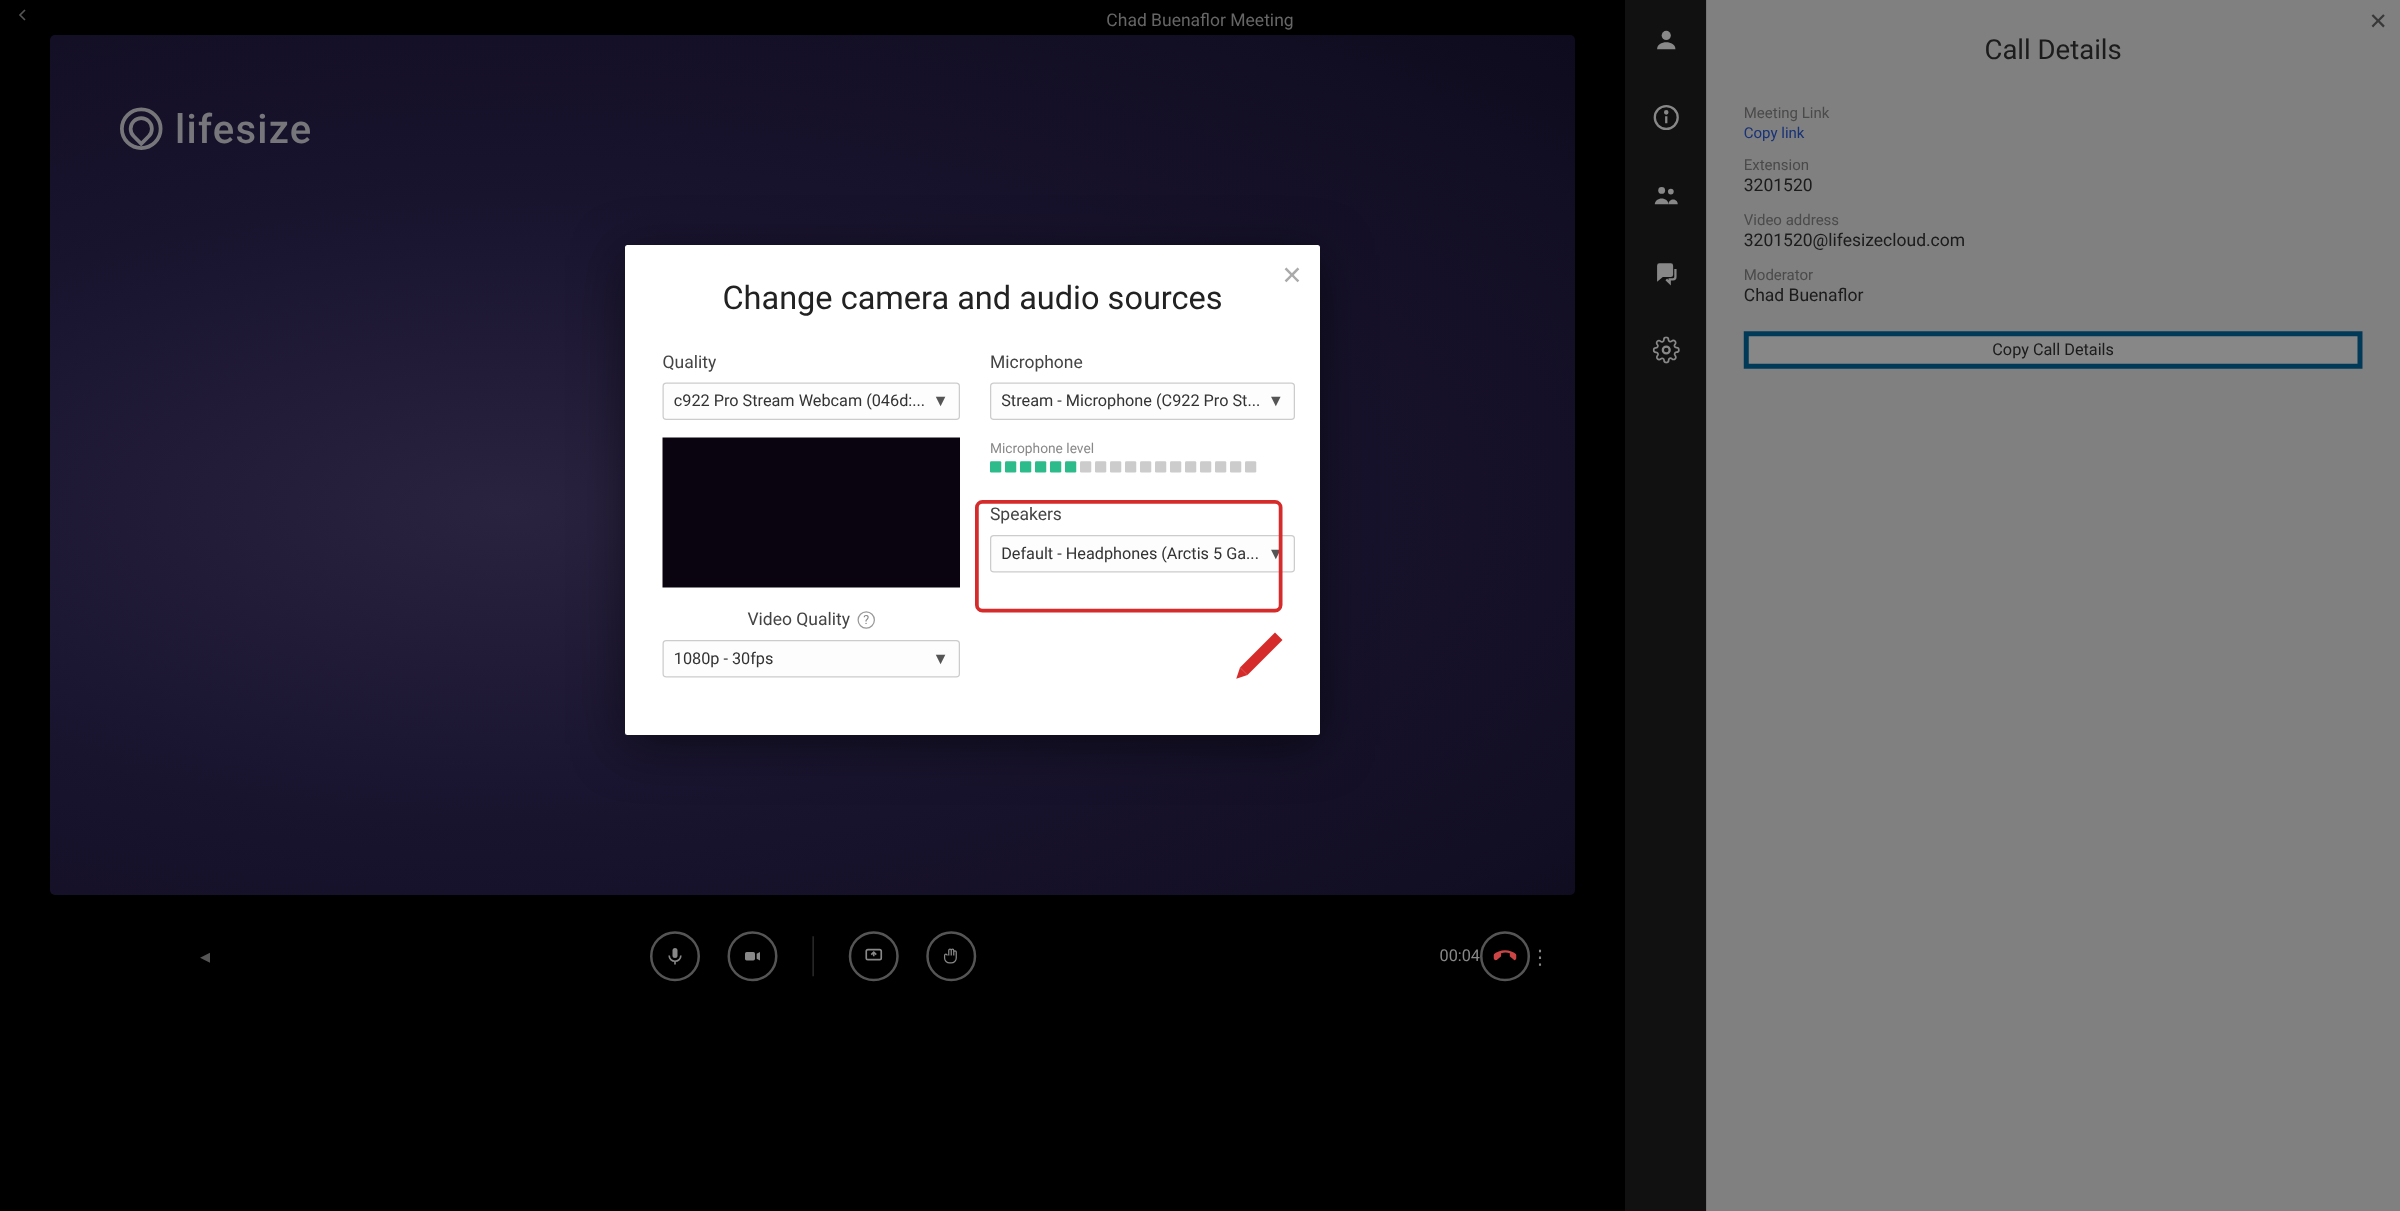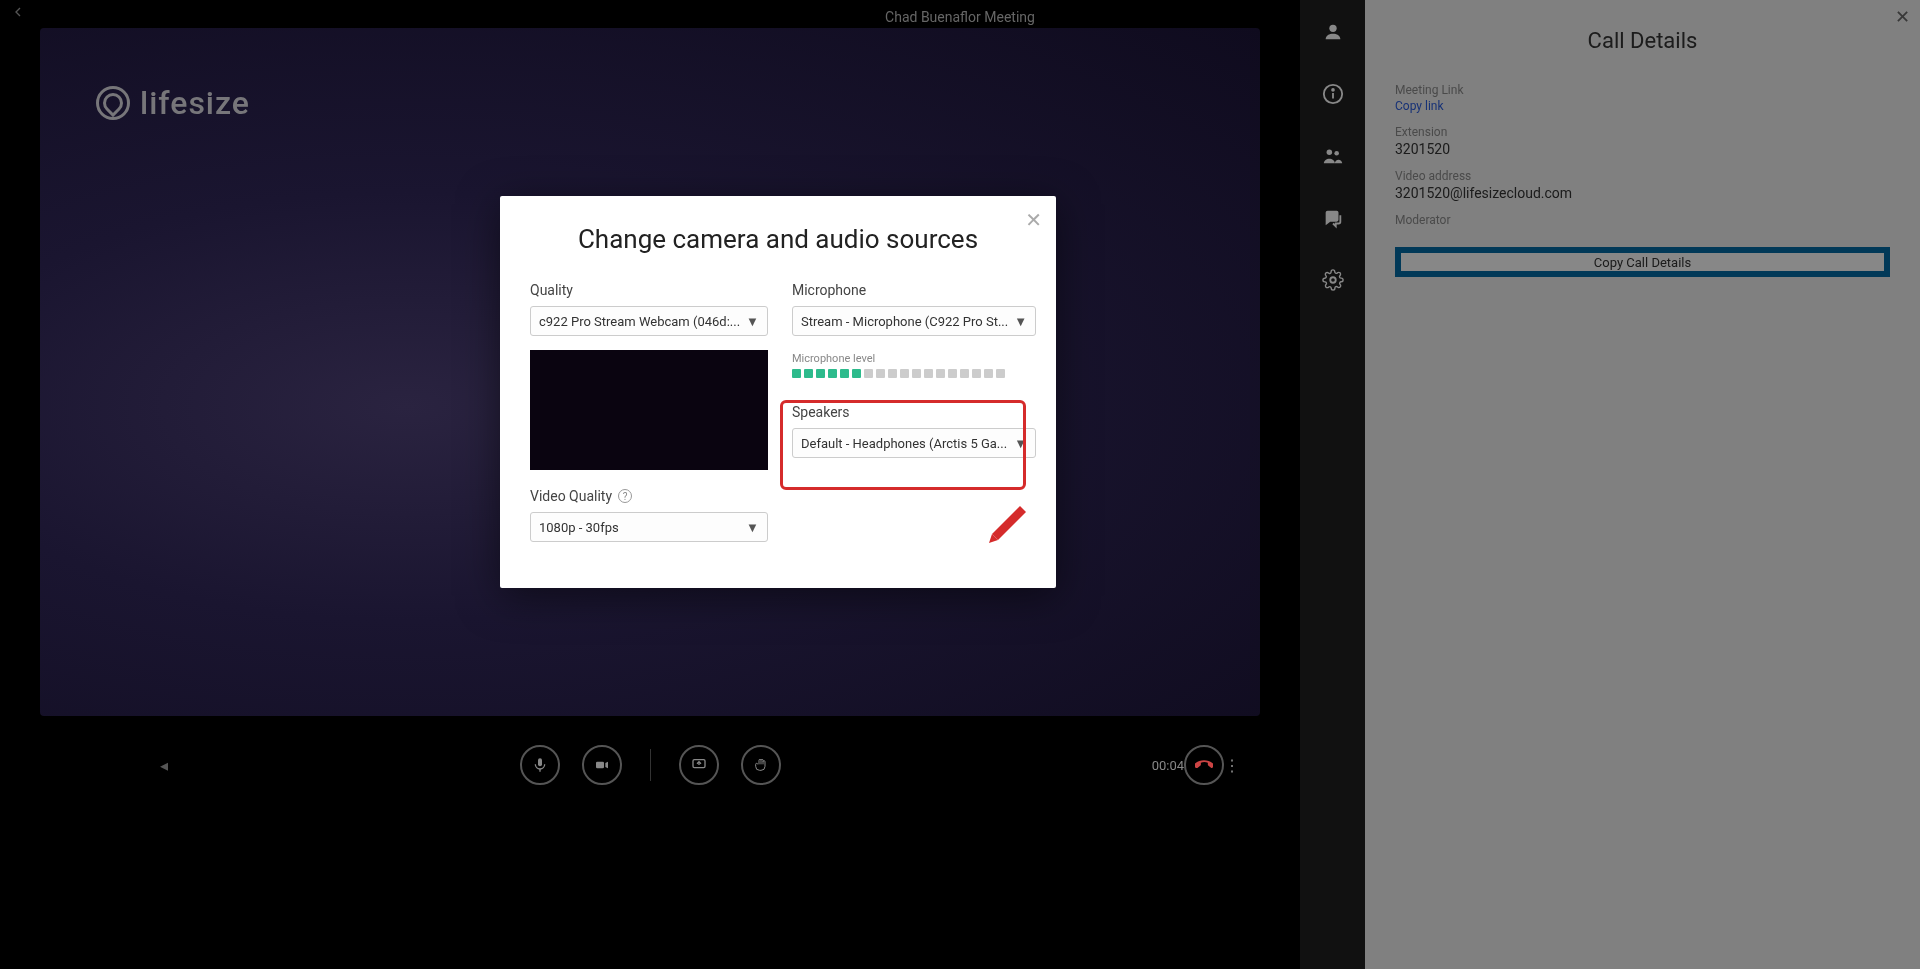--- a/index.html
+++ b/index.html
@@ -33,41 +33,41 @@
 .tabstrip .ticon { width: 28px; height: 28px; color: #888; display: flex; align-items: center; justify-content: center; cursor: pointer; }
 
 
 .right-panel { position: absolute; right: 0; top: 0; width: 555px; height: 100%; background: #e9e9e9; }
 .panel-inner { position: relative; width: 100%; height: 100%; padding: 28px 30px 0 30px; display: flex; flex-direction: column; }
 .panel-close { position: absolute; right: 10px; top: 6px; color: #666; cursor: pointer; font-size: 18px; }
 .panel-title { font-size: 22px; color: #333; text-align: center; margin-bottom: 18px; }
 .field-label { font-size: 12px; color: #888; margin-top: 12px; }
 .field-value { font-size: 14px; color: #333; margin-top: 2px; word-break: break-all; }
 .copy-link { color: #2b5bd7; font-size: 12px; cursor: pointer; margin-top: 2px; display: inline-block; }
-.copy-details-btn { margin-top: 20px; width: 100%; height: 30px; background: #f6f6f6; border: 6px solid #0369a1; color: #333; font-size: 13px; cursor: pointer; }
+.copy-details-btn { margin-top: 20px; width: 100%; height: 30px; background: #f6f6f6; border: 4px solid #0369a1; color: #333; font-size: 13px; cursor: pointer; }
 .panel-footer { position: absolute; bottom: 12px; left: 30px; right: 30px; }
 .invite-btn { width: 100%; height: 30px; background: #3a3bcc; color: #fff; font-size: 13px; border: none; cursor: pointer; }
 .footer-note { font-size: 11px; color: #777; text-align: center; margin-top: 6px; }
 
 
 .dimmer { position: absolute; inset: 0; background: rgba(0,0,0,0.45); pointer-events: none; }
 
 
 .modal { position: absolute; left: 500px; top: 196px; width: 556px; height: 392px; background: #fff; border-radius: 2px; box-shadow: 0 8px 40px rgba(0,0,0,0.5); padding: 28px 30px 20px 30px; }
 .modal-close { position: absolute; right: 14px; top: 12px; color: #aaa; font-size: 20px; cursor: pointer; font-weight: 300; }
 .modal-title { text-align: center; font-size: 26px; color: #222; font-weight: 400; margin-bottom: 28px; }
 .modal-body { display: flex; gap: 24px; }
 .col { flex: 1; }
 .m-label { font-size: 14px; color: #444; margin-bottom: 8px; }
 .m-select { width: 100%; height: 30px; border: 1px solid #ccc; border-radius: 3px; display: flex; align-items: center; padding: 0 8px; font-size: 13px; color: #333; justify-content: space-between; cursor: pointer; background: #fdfdfd; }
 .m-select span.txt { white-space: nowrap; overflow: hidden; text-overflow: ellipsis; flex: 1; }
 .caret { color: #555; margin-left: 6px; }
 .preview { width: 100%; height: 120px; background: #0a0410; margin-top: 14px; }
 .vq-row { margin-top: 18px; }
-.vq-label { display: flex; align-items: center; gap: 6px; }
+.vq-label { display: flex; align-items: center; gap: 6px; justify-content: center; }
 .help-icon { width: 14px; height: 14px; border: 1px solid #999; border-radius: 50%; font-size: 10px; color: #888; display: inline-flex; align-items: center; justify-content: center; }
 .mic-level-label { font-size: 11px; color: #888; margin-top: 16px; }
 .mic-bars { display: flex; gap: 3px; margin-top: 4px; }
 .mic-bars .bar { width: 9px; height: 9px; background: #ccc; border-radius: 1px; }
 .mic-bars .bar.on { background: #2dbb8c; }
 
 
 .annot-box { position: absolute; border: 3px solid #d52b2b; border-radius: 6px; pointer-events: none; }
 .annot-arrow { position: absolute; color: #d52b2b; pointer-events: none; }
 
@@ -179,20 +179,21 @@
       <div class="field-label">Meeting Link</div>
       <span class="copy-link">Copy link</span>
 
       <div class="field-label">Extension</div>
       <div class="field-value">3201520</div>
 
       <div class="field-label">Video address</div>
       <div class="field-value">3201520@lifesizecloud.com</div>
 
       <div class="field-label">Moderator</div>
+      <div class="field-value">Chad Buenaflor</div>
 
       <button class="copy-details-btn">Copy Call Details</button>
 
     </div>
     <div class="dimmer"></div>
   </div>
 
   <div class="modal">
     <div class="modal-close">✕</div>
     <div class="modal-title">Change camera and audio sources</div>

